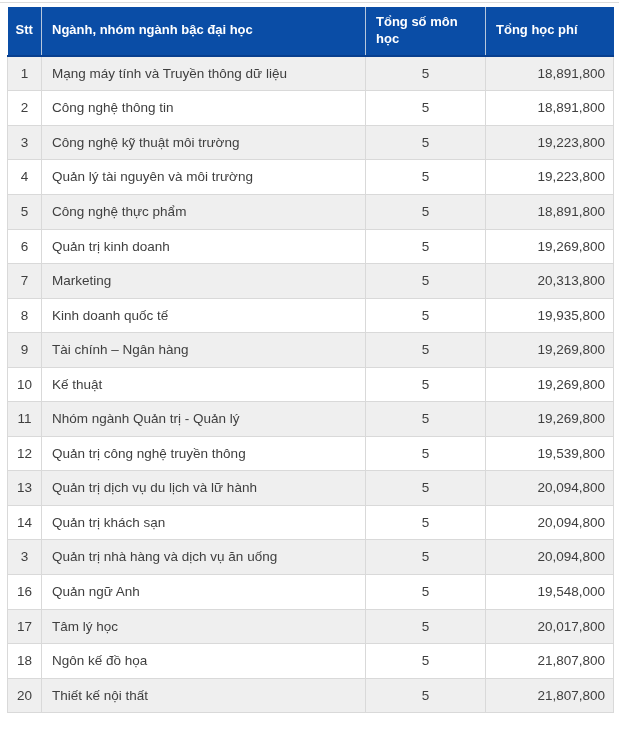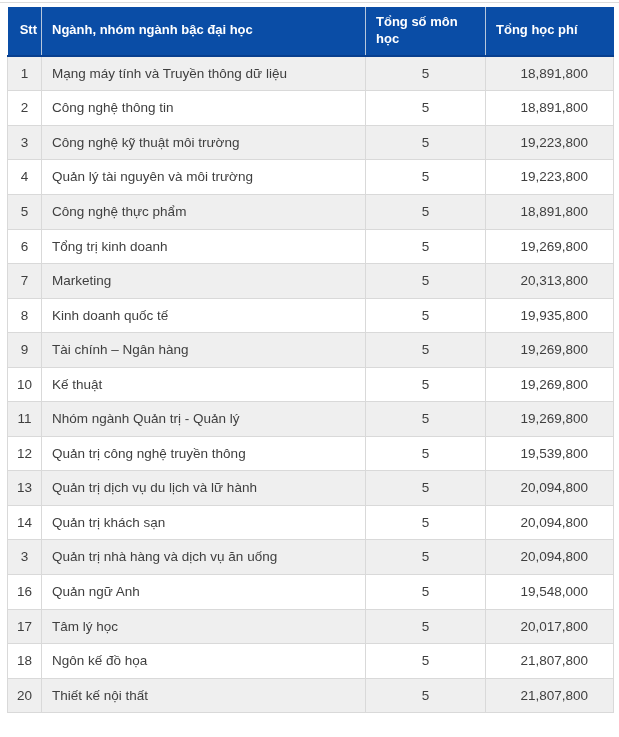--- a/index.html
+++ b/index.html
@@ -41,36 +41,36 @@
     font-weight: bold;
     text-align: left;
     vertical-align: middle;
     padding: 7px 10px;
     border-bottom: 2px solid var(--header-border, #083f8f);
     line-height: 1.3;
   }
   th + th {
     border-left: 1px solid var(--header-divider, #b7c7dc);
   }
-  th.stt { text-align: right; padding-left: 4px; padding-right: 4px; }
+  th.stt { text-align: center; padding-left: 4px; padding-right: 4px; }
 
   td {
     font-size: 13.5px;
     padding: 8px 10px;
     border: 1px solid var(--grid-line, #d9d9d9);
     vertical-align: middle;
     line-height: 1.3;
     height: 17px;
   }
   tbody tr:nth-child(odd)  { background: var(--zebra, #efefef); }
   tbody tr:nth-child(even) { background: #ffffff; }
 
   td.stt { text-align: center; padding-left: 2px; padding-right: 2px; }
   td.mon { text-align: center; }
-  td.phi { text-align: right; padding-right: 25px; }
+  td.phi { text-align: right; padding-right: 8px; }
 </style>
 </head>
 <body>
 
 <div class="page">
   <div class="top-hairline"></div>
   <div class="table-wrap">
     <table class="fee-table">
       <colgroup>
         <col class="c-stt">
@@ -112,21 +112,21 @@
             <td class="phi">19,223,800</td>
           </tr>
           <tr>
             <td class="stt">5</td>
             <td class="nganh">Công nghệ thực phẩm</td>
             <td class="mon">5</td>
             <td class="phi">18,891,800</td>
           </tr>
           <tr>
             <td class="stt">6</td>
-            <td class="nganh">Tổng trị kinh doanh</td>
+            <td class="nganh">Quản trị kinh doanh</td>
             <td class="mon">5</td>
             <td class="phi">19,269,800</td>
           </tr>
           <tr>
             <td class="stt">7</td>
             <td class="nganh">Marketing</td>
             <td class="mon">5</td>
             <td class="phi">20,313,800</td>
           </tr>
           <tr>

